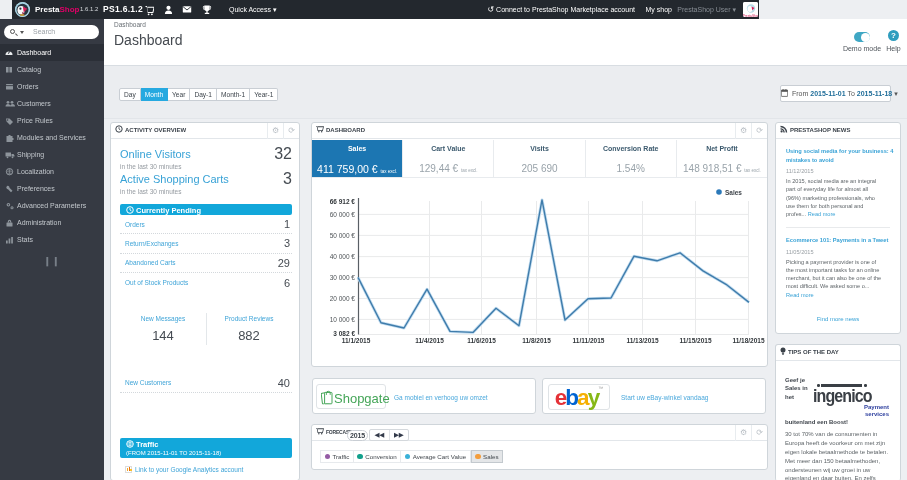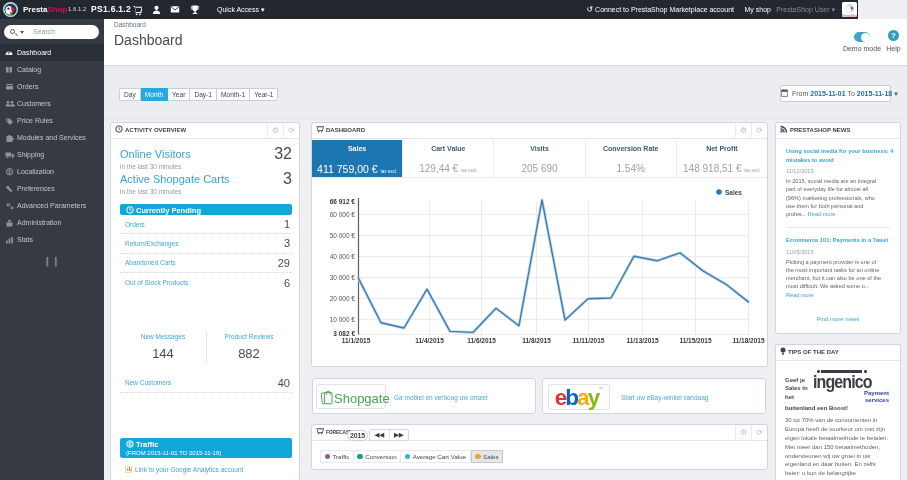--- a/index.html
+++ b/index.html
@@ -1,20 +1,20 @@
 <!DOCTYPE html>
 <html><head>
 <meta charset="utf-8">
 <style>
 * { margin:0; padding:0; box-sizing:border-box; }
 html,body { width:907px; height:480px; overflow:hidden; font-family:"Liberation Sans", sans-serif; background:#edeff2; }
 #page { position:relative; width:907px; height:480px; }
 
 
-#topbar { position:absolute; left:0; top:0; width:858px; height:19px; background:#23282e; z-index:30; }
+#topbar { position:absolute; left:12px; top:0; width:747px; height:19px; background:#23282e; z-index:30; }
 #logo-circle { position:absolute; left:3px; top:2px; width:15px; height:15px; border-radius:50%; background:#b8dde8; overflow:hidden; }
 .tb-txt { position:absolute; top:0; height:19px; line-height:19px; color:#fff; font-size:9px; }
 #brand { left:23px; font-weight:bold; letter-spacing:0px; font-size:8px; }
 #brand .pink { color:#df0067; }
 #ps-ver { left:91px; font-size:8.5px; font-weight:bold; letter-spacing:0.3px; }
 .tbsvg { position:absolute; top:0; }
 #quick { left:217px; font-size:7px; color:#fff; }
 #mk-link { position:absolute; right:124px; top:0; height:19px; line-height:19px; color:#fff; font-size:7px; }
 #myshop { position:absolute; right:87px; top:0; height:19px; line-height:19px; color:#fff; font-size:7px; }
 #psuser { position:absolute; right:23px; top:0; height:19px; line-height:19px; color:#878d94; font-size:7px; }
@@ -286,21 +286,21 @@
         </svg>ACTIVITY OVERVIEW
       <div class="ptools">
           <span>⚙</span>
           <span>⟳</span>
         </div>
     </div>
     <div style="position:absolute; left:9px; top:0; width:172px; height:359px;">
       <div style="position:absolute; left:0; top:25px; font-size:11px; color:#38a2d6;">Online Visitors</div>
       <div style="position:absolute; right:0; top:21.5px; font-size:16px; color:#454b52;">32</div>
       <div style="position:absolute; left:0; top:39.5px; font-size:6.5px; color:#949aa0;">in the last 30 minutes</div>
-      <div style="position:absolute; left:0; top:50px; font-size:11px; color:#38a2d6;">Active Shopgate Carts</div>
+      <div style="position:absolute; left:0; top:50px; font-size:11px; color:#38a2d6;">Active Shopping Carts</div>
       <div style="position:absolute; right:0; top:46.5px; font-size:16px; color:#454b52;">3</div>
       <div style="position:absolute; left:0; top:64.5px; font-size:6.5px; color:#949aa0;">in the last 30 minutes</div>
 
       <div class="bluebar" style="position:absolute; left:0; top:81px; width:100%; height:11px;"><svg width="8" height="8" viewBox="0 0 8 8" style="vertical-align:-1px; margin-right:2px;">
             <circle cx="4" cy="4" r="3.3" fill="none" stroke="#fff" stroke-width="1"></circle>
             <path d="M4 2 V4 L5.5 5" stroke="#fff" stroke-width="0.9" fill="none"></path>
           </svg>Currently Pending</div>
       <div style="position:absolute; left:0; top:92px; width:100%;">
         <div class="brow" style="height:19.3px;">
             <span class="bl">Orders</span>
@@ -313,21 +313,21 @@
         <div class="brow" style="height:19.3px;">
             <span class="bl">Abandoned Carts</span>
             <span class="bv">29</span>
           </div>
         <div class="brow" style="height:19.3px;">
             <span class="bl">Out of Stock Products</span>
             <span class="bv">6</span>
           </div>
       </div>
 
-      <div style="position:absolute; left:0; top:205px; width:100%; height:38px;">
+      <div style="position:absolute; left:0; top:187px; width:100%; height:38px;">
         <div style="position:absolute; left:50%; top:3px; bottom:3px; width:1px; background:#e3e7ea;"></div>
         <div style="position:absolute; left:0; width:50%; top:5px; text-align:center; font-size:6.5px; color:#41a5d8;">New Messages</div>
         <div style="position:absolute; right:0; width:50%; top:5px; text-align:center; font-size:6.5px; color:#41a5d8;">Product Reviews</div>
         <div style="position:absolute; left:0; width:50%; top:18px; text-align:center; font-size:13px; color:#454b52;">144</div>
         <div style="position:absolute; right:0; width:50%; top:18px; text-align:center; font-size:13px; color:#454b52;">882</div>
       </div>
 
       <div style="position:absolute; left:0; top:251px; width:100%;">
         <div class="brow" style="height:18.8px;">
             <span class="bl">New Customers</span>
@@ -499,21 +499,21 @@
 
   <div class="panel" id="tips" style="left:775px; top:344px; width:126px; height:137px; border-bottom:none;">
     <div class="phead"><svg class="hic" width="6" height="9" viewBox="0 0 6 9" style="vertical-align:-1.5px;">
           <g fill="#3b424a">
             <circle cx="3" cy="3" r="2.5"></circle>
             <rect x="1.9" y="5.6" width="2.2" height="1.2"></rect>
             <rect x="2.2" y="7.1" width="1.6" height="0.8"></rect>
           </g>
         </svg>TIPS OF THE DAY</div>
     <div style="position:absolute; left:9px; top:22px; width:104px;">
-      <div style="float:right; width:76px; margin-top:1px;">
+      <div style="float:right; width:76px; margin-top:15px;">
         <div style="position:relative; height:6px;">
             <span style="position:absolute; left:4px; top:2px; width:2.5px; height:2.5px; border-radius:50%; background:#3a3f45;"></span>
             <span style="position:absolute; left:8px; top:2px; right:27px; height:2.6px; background:#3a3f45;"></span>
             <span style="position:absolute; right:22.5px; top:2px; width:2.5px; height:2.5px; border-radius:50%; background:#3a3f45;"></span>
           </div>
         <div style="font-size:16px; font-weight:bold; color:#3a3f45; letter-spacing:-0.9px; line-height:14px; transform:scaleY(1.15); transform-origin:top;">ingenico</div>
         <div style="font-size:6px; font-weight:bold; color:#2d3f9e; line-height:7px; text-align:right; margin-top:2px;">Payment<br>services</div>
       </div>
       <div style="font-size:6px; font-weight:bold; color:#40464d; line-height:8.4px; margin-top:9px;">Geef je<br>Sales in<br>het<br>buitenland een Boost!</div>
       <div style="clear:both;"></div>

